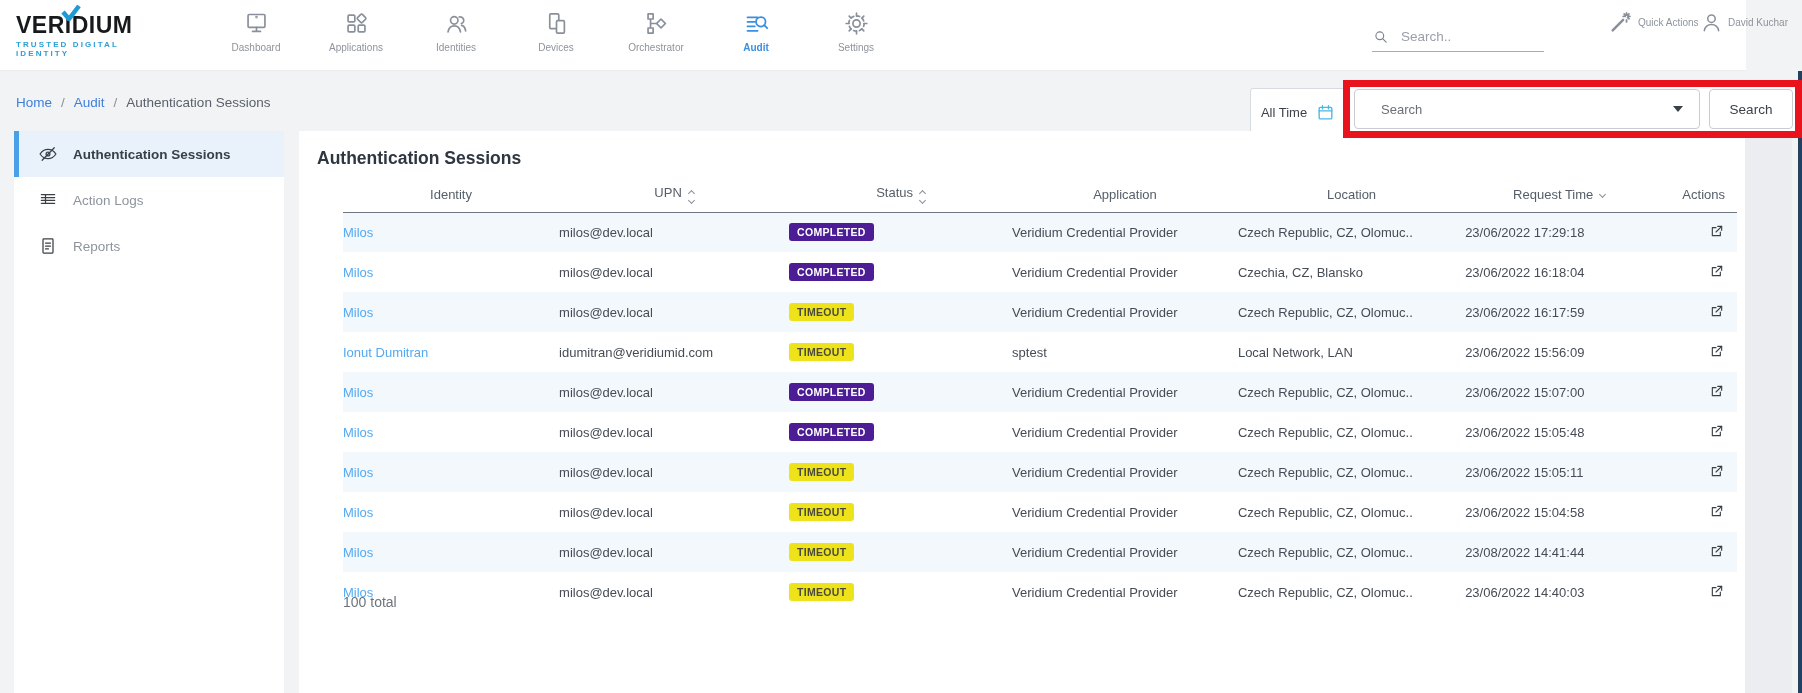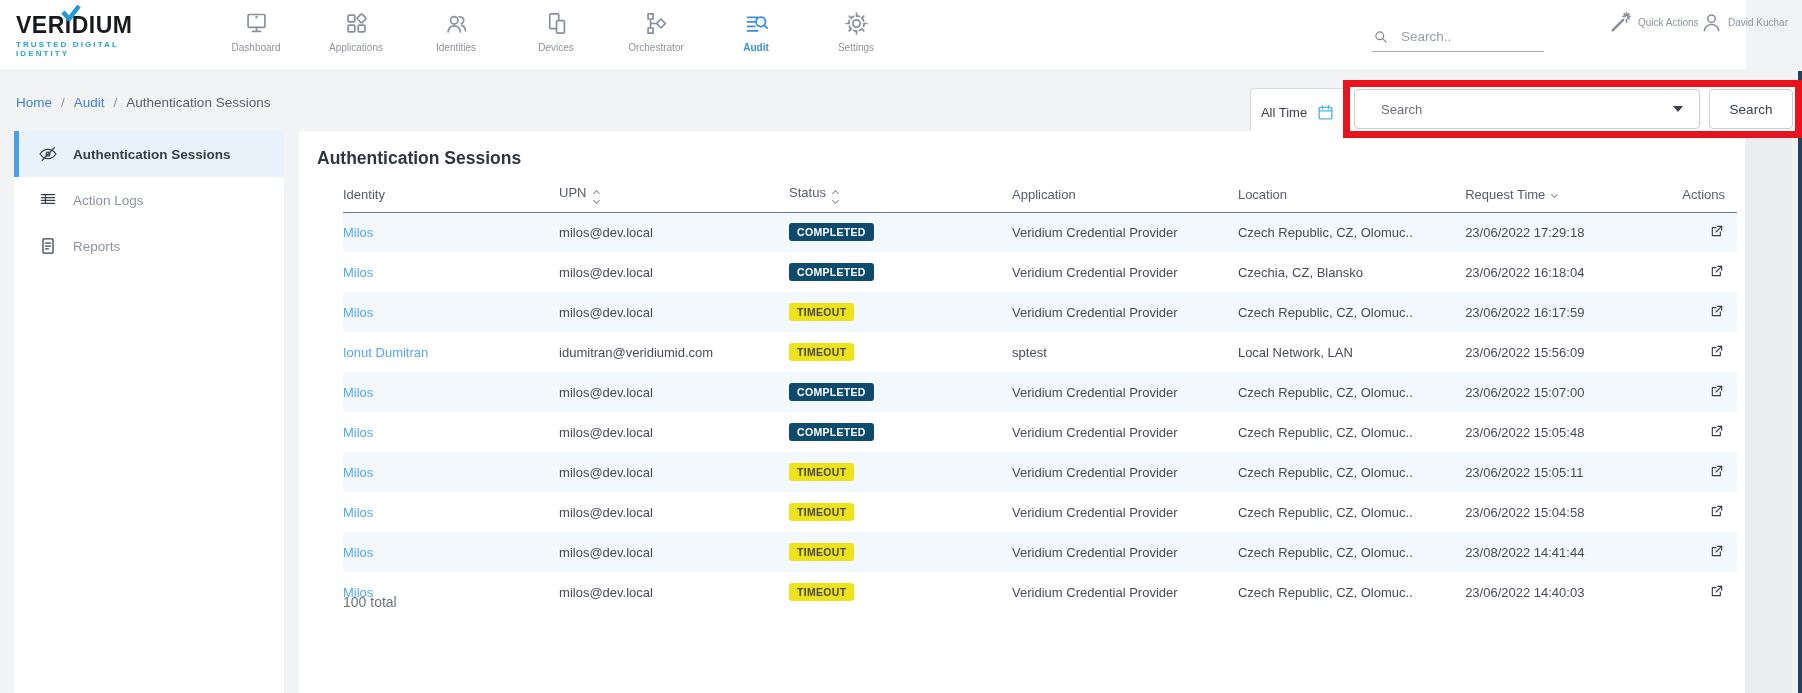--- a/index.html
+++ b/index.html
@@ -62,29 +62,29 @@
   .side-item { height:46px; display:flex; align-items:center; gap:15px; padding-left:19px;
     font-size:13.5px; color:#8d949d; border-left:5px solid transparent; cursor:pointer; }
   .side-item svg { width:20px; height:20px; color:#3a4047; flex:0 0 auto; }
   .side-item.active { background:#e9f2fb; border-left-color:#4aa0e8; color:#37404a; font-weight:bold; }
 
   
   .main { position:absolute; left:299px; top:131px; width:1446px; height:562px; background:#fff; }
   .main-title { padding:17px 0 0 18px; font-size:17.5px; font-weight:bold; color:#2e3741; }
   .table-wrap { margin:8px 8px 0 44px; }
   table { width:100%; border-collapse:collapse; table-layout:fixed; font-size:13px; }
-  th { font-weight:normal; color:#555e68; text-align:left; height:35px;
+  th { font-weight:normal; color:#555e68; text-align:center; height:35px;
     border-bottom:1px solid #6f7780; }
   th.right, td.actions-cell { text-align:right; padding-right:12px; }
   td { height:40px; color:#454c55; }
   tr.odd td { background:#f3f8fc; }
   .id-link { color:#55a9f1; cursor:pointer;margin-top:8px; }
   .badge { display:inline-block; padding:3px 8px; border-radius:3px; font-size:10.5px;
     font-weight:bold; letter-spacing:.3px; }
-  .badge.completed { background:#0c4a6e; color:#fff; }
+  .badge.completed { background:#4c1d95; color:#fff; }
   .badge.timeout { background:#eee31a; color:#4a4a3a; }
   .action-btn { display:inline-block; cursor:pointer; }
   .action-btn svg { width:16px; height:16px; color:#3a4047; }
   .sorts { display:inline-flex; flex-direction:column; margin-left:7px; vertical-align:1px; gap:2px; }
   .sorts.single { vertical-align:2px; }
   .chev { display:inline-block; width:5px; height:5px; border-right:1.4px solid #8a9099;
     border-bottom:1.4px solid #8a9099; }
   .chev.up { transform:rotate(-135deg); }
   .chev.down { transform:rotate(45deg); }
 

